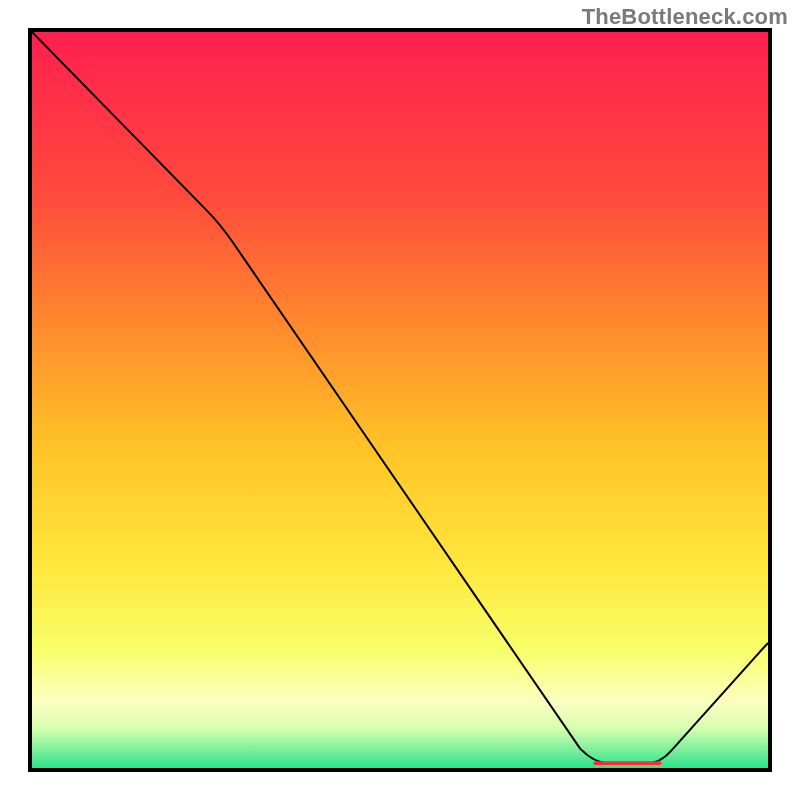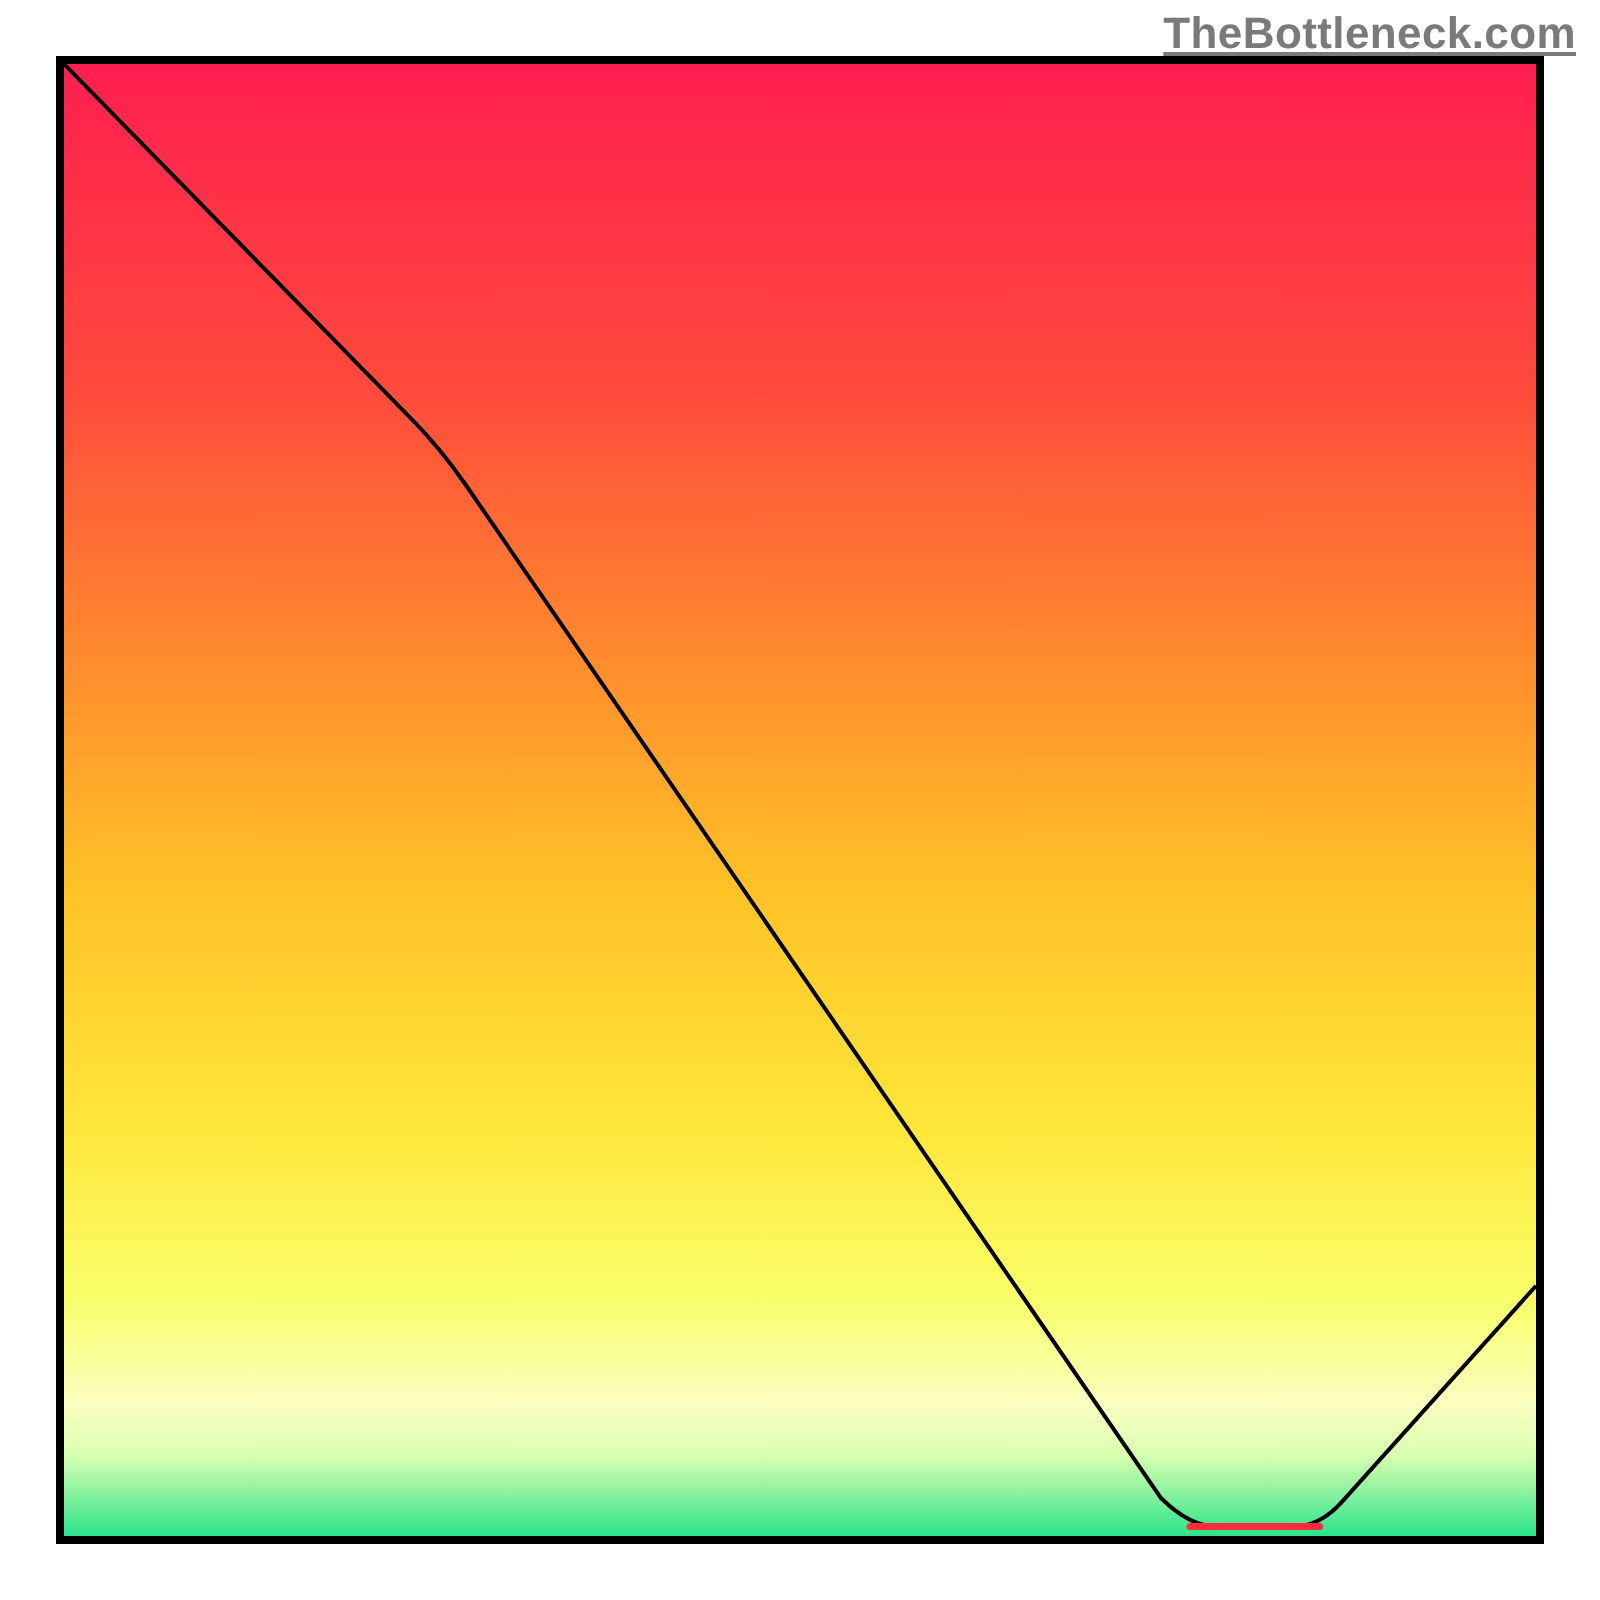--- a/index.html
+++ b/index.html
@@ -18,21 +18,20 @@
   }
   .watermark {
     position: absolute;
     top: 4px;
     right: 12px;
     font-size: 22px;
     font-weight: bold;
     color: #7a7a7a;
     letter-spacing: 0.2px;
     z-index: 50;
-    text-decoration: underline;
   }
   .plot-frame {
     position: absolute;
     left: 28px;
     top: 28px;
     width: 744px;   
     height: 744px;  
     box-sizing: border-box;
     border: 4px solid #000;
     z-index: 10;

